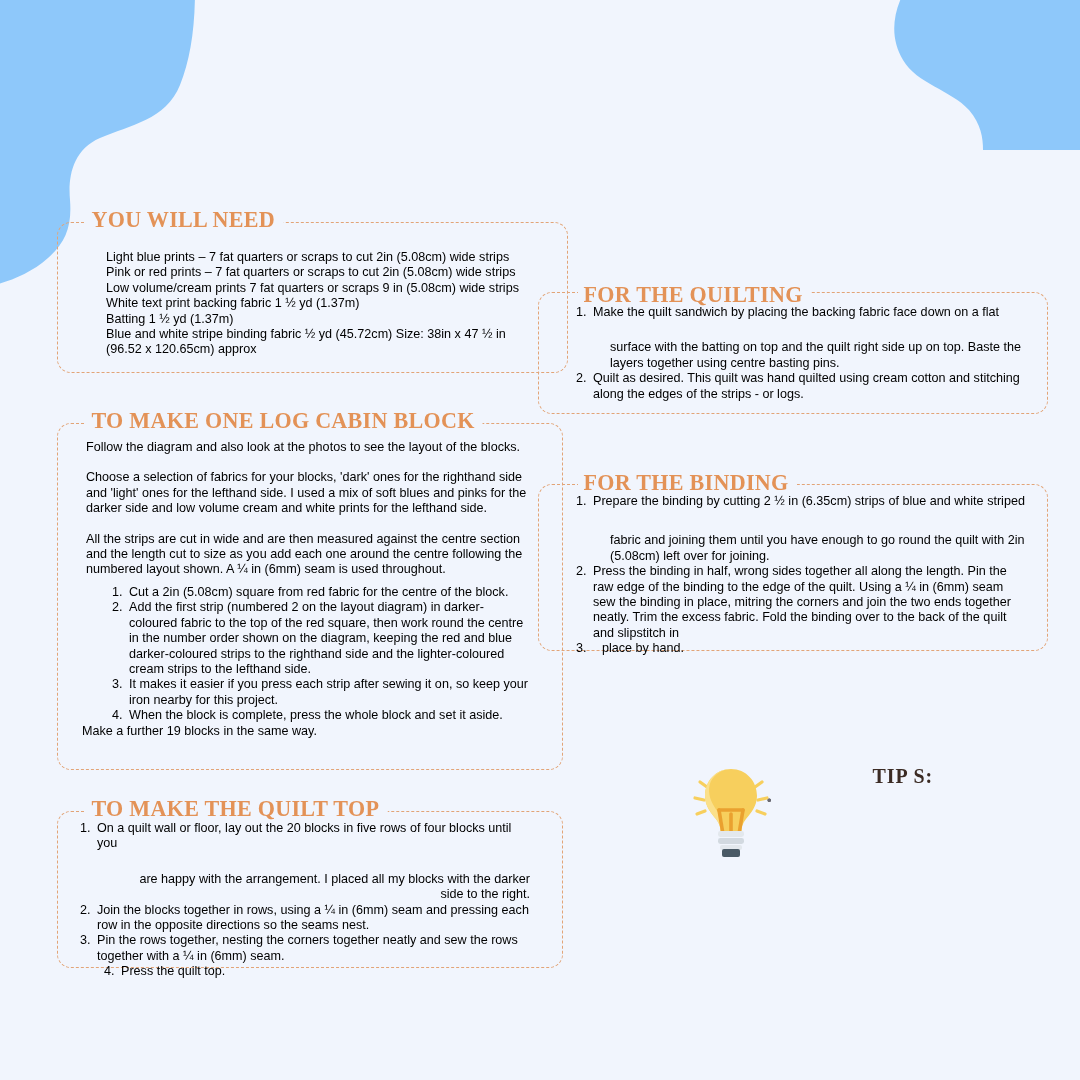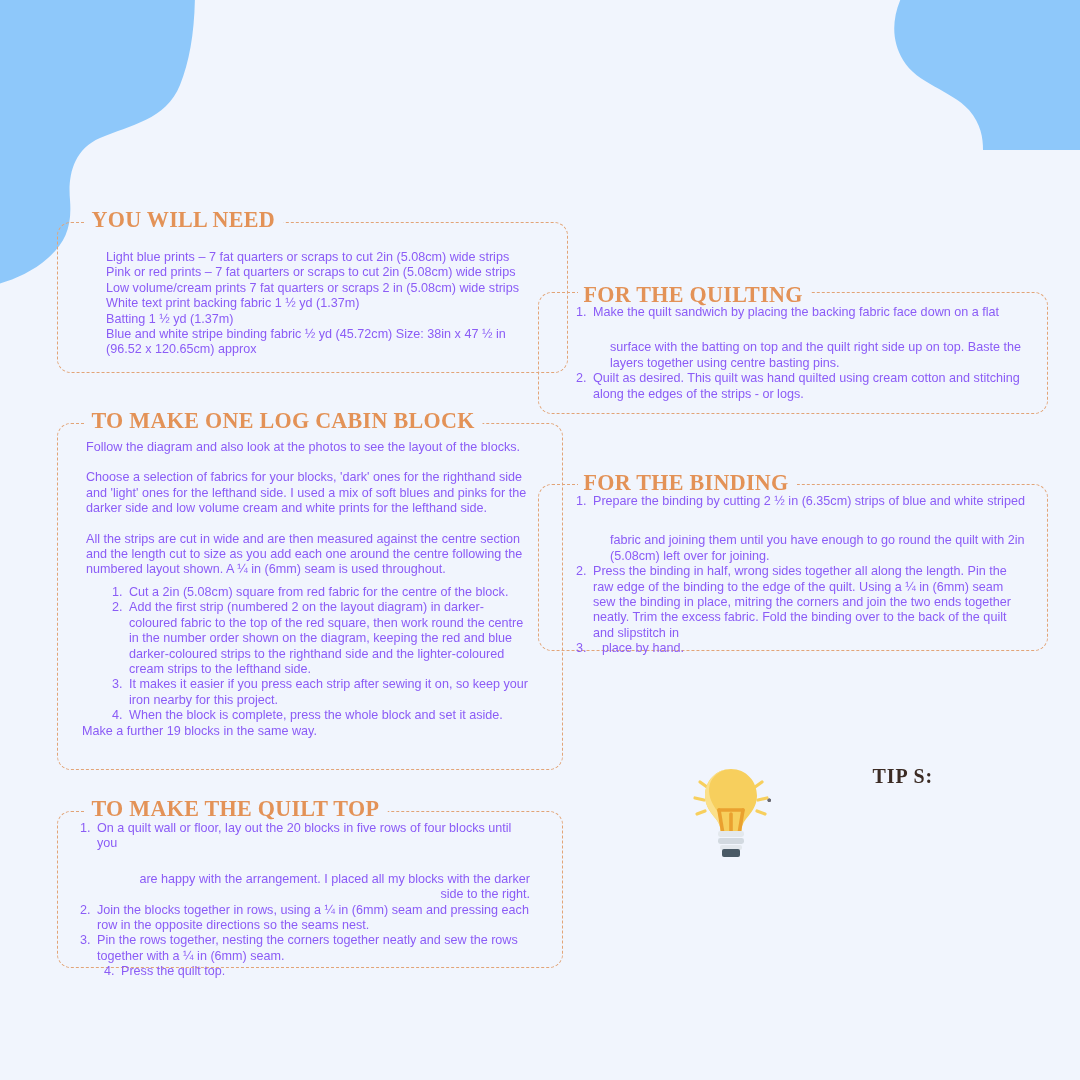--- a/index.html
+++ b/index.html
@@ -41,21 +41,21 @@
     white-space:nowrap;
     transform:scaleX(.92);
     transform-origin:left center;
   }
 
   
   .body-text{
     position:absolute;
     font-size:12.6px;
     line-height:15.4px;
-    color:#8b5cf6;
+    color:#000000;
   }
   .body-text p{margin:0;}
   .gap{height:15px;}
 
   ol.steps{margin:0;padding:0;list-style:none;}
   ol.steps li{
     position:relative;
     padding-left:17px;
     margin:0;
   }
@@ -103,21 +103,21 @@
 
   <div class="heading" style="left:86px;top:207px;">YOU WILL NEED</div>
   <div class="heading" style="left:86px;top:408px;">TO MAKE ONE LOG CABIN BLOCK</div>
   <div class="heading" style="left:86px;top:796px;">TO MAKE THE QUILT TOP</div>
   <div class="heading" style="left:578px;top:282px;">FOR THE QUILTING</div>
   <div class="heading" style="left:578px;top:470px;">FOR THE BINDING</div>
 
   <div class="body-text" style="left:106px;top:250px;width:435px;">
     <p>Light blue prints – 7 fat quarters or scraps to cut 2in (5.08cm) wide strips</p>
     <p>Pink or red prints – 7 fat quarters or scraps to cut 2in (5.08cm) wide strips</p>
-    <p>Low volume/cream prints 7 fat quarters or scraps 2 in (5.08cm) wide strips</p>
+    <p>Low volume/cream prints 7 fat quarters or scraps 9 in (5.08cm) wide strips</p>
     <p>White text print backing fabric 1 ½ yd (1.37m)</p>
     <p>Batting 1 ½ yd (1.37m)</p>
     <p>Blue and white stripe binding fabric ½ yd (45.72cm) Size: 38in x 47 ½ in (96.52 x 120.65cm) approx</p>
   </div>
 
   <div class="body-text" style="left:86px;top:440px;width:442px;">
     <p>Follow the diagram and also look at the photos to see the layout of the blocks.</p>
     <div class="gap"></div>
     <p>Choose a selection of fabrics for your blocks, 'dark' ones for the righthand side and 'light' ones for the lefthand side. I used a mix of soft blues and pinks for the darker side and low volume cream and white prints for the lefthand side.</p>
     <div class="gap"></div>

